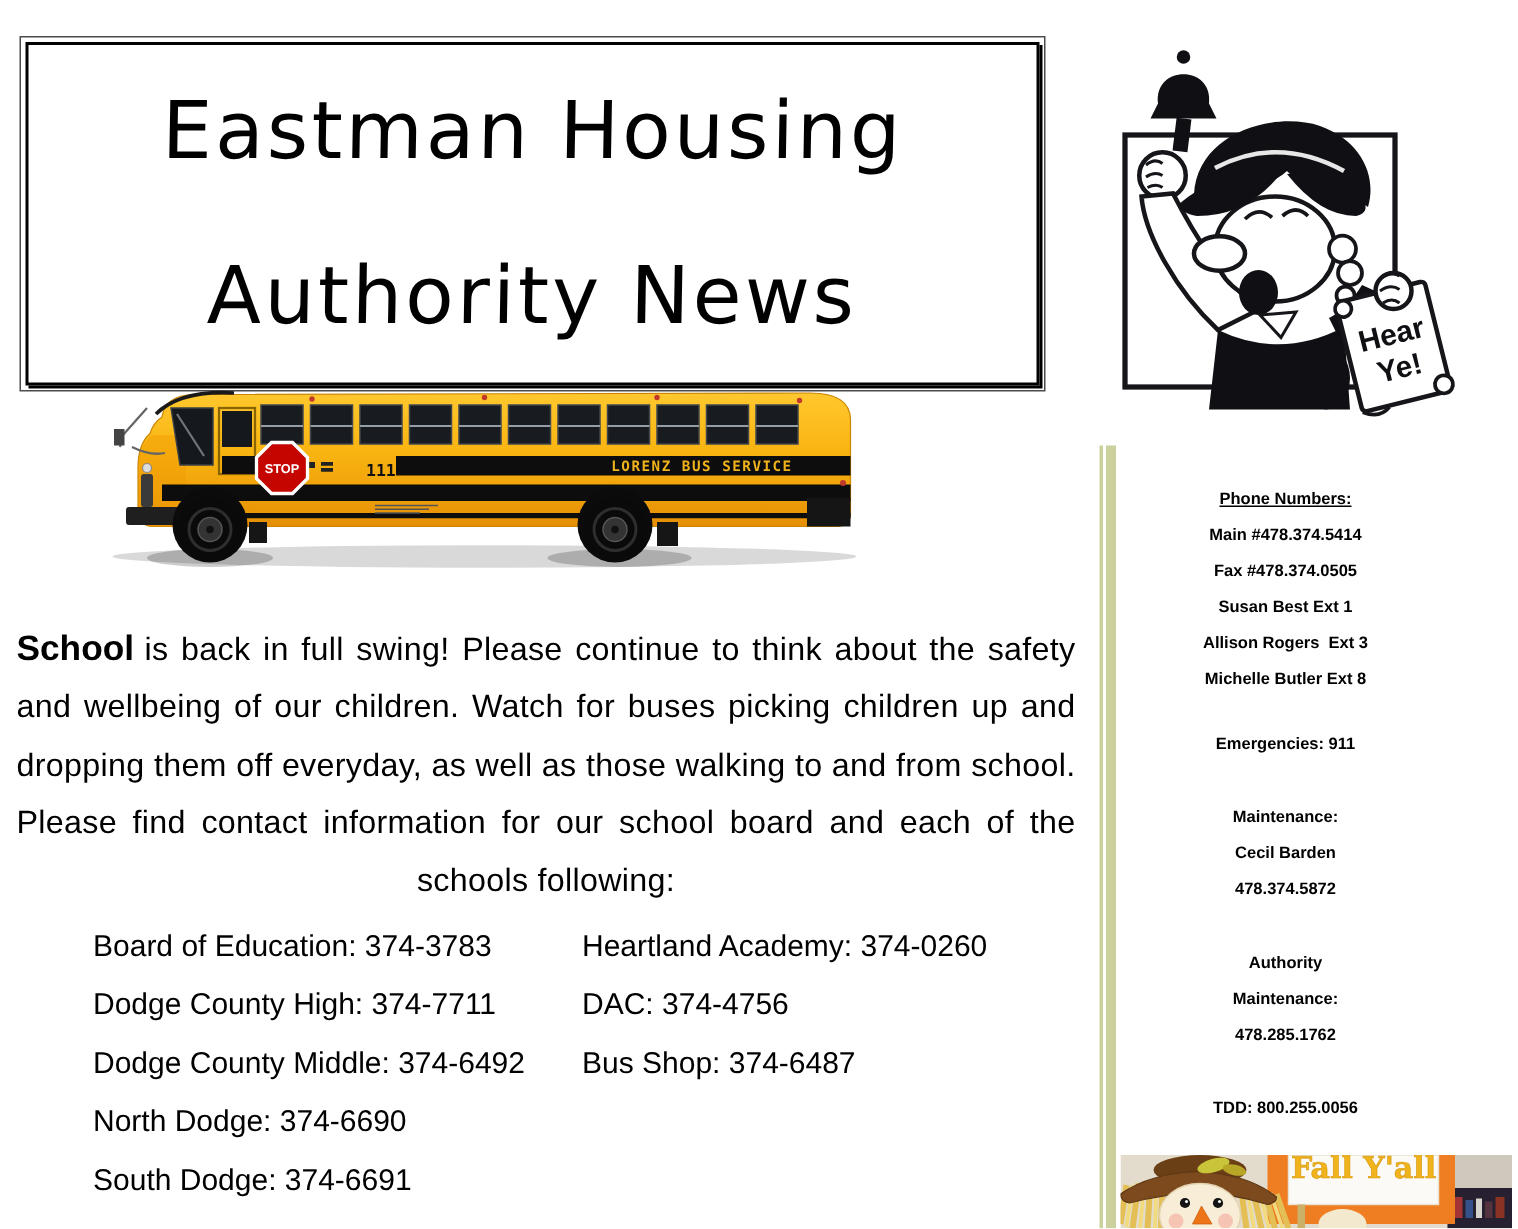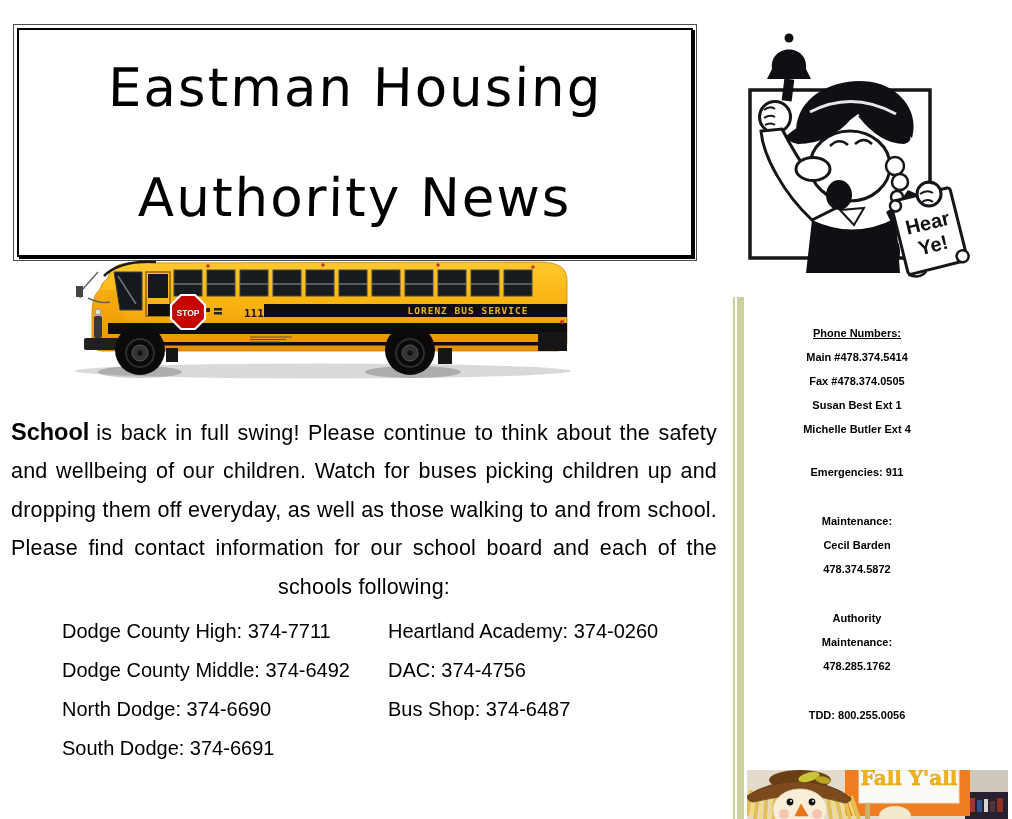--- a/index.html
+++ b/index.html
@@ -186,20 +186,21 @@
       <circle cx="342" cy="97" r="2.5" fill="#111"></circle>
     </g>
     <rect x="470" y="76" width="29" height="19" fill="#151515"></rect>
     <circle cx="494" cy="66" r="2" fill="#c0392b"></circle>
   </svg>
 
   <p class="intro"><span class="lead">School</span><span>is back in full swing! Please continue to think about the safety and wellbeing of our children. Watch for buses picking children up and dropping them off everyday, as well as those walking to and from school. Please find contact information for our school board and each of the schools following:</span></p>
 
   <div class="contacts">
     <div class="col-left">
+        <div class="contact-row">Board of Education: 374-3783</div>
         <div class="contact-row">Dodge County High: 374-7711</div>
         <div class="contact-row">Dodge County Middle: 374-6492</div>
         <div class="contact-row">North Dodge: 374-6690</div>
         <div class="contact-row">South Dodge: 374-6691</div>
       </div>
     <div class="col-right">
         <div class="contact-row">Heartland Academy: 374-0260</div>
         <div class="contact-row">DAC: 374-4756</div>
         <div class="contact-row">Bus Shop: 374-6487</div>
       </div>
@@ -207,21 +208,22 @@
 
   <div class="divider"></div>
 
   <aside class="sidebar">
     <div class="sb-group">
       <div class="sb-heading">Phone Numbers:</div>
       <div>
           <div class="sb-line">Main #478.374.5414</div>
           <div class="sb-line">Fax #478.374.0505</div>
           <div class="sb-line">Susan Best Ext 1</div>
-          <div class="sb-line">Michelle Butler Ext 4</div>
+          <div class="sb-line">Allison Rogers  Ext 3</div>
+          <div class="sb-line">Michelle Butler Ext 8</div>
         </div>
     </div>
     <div class="sb-group gap-lg">
       <div class="sb-line">Emergencies: 911</div>
     </div>
     <div class="sb-group gap-lg">
         <div class="sb-line">Maintenance:</div>
         <div class="sb-line">Cecil Barden</div>
         <div class="sb-line">478.374.5872</div>
       </div>

